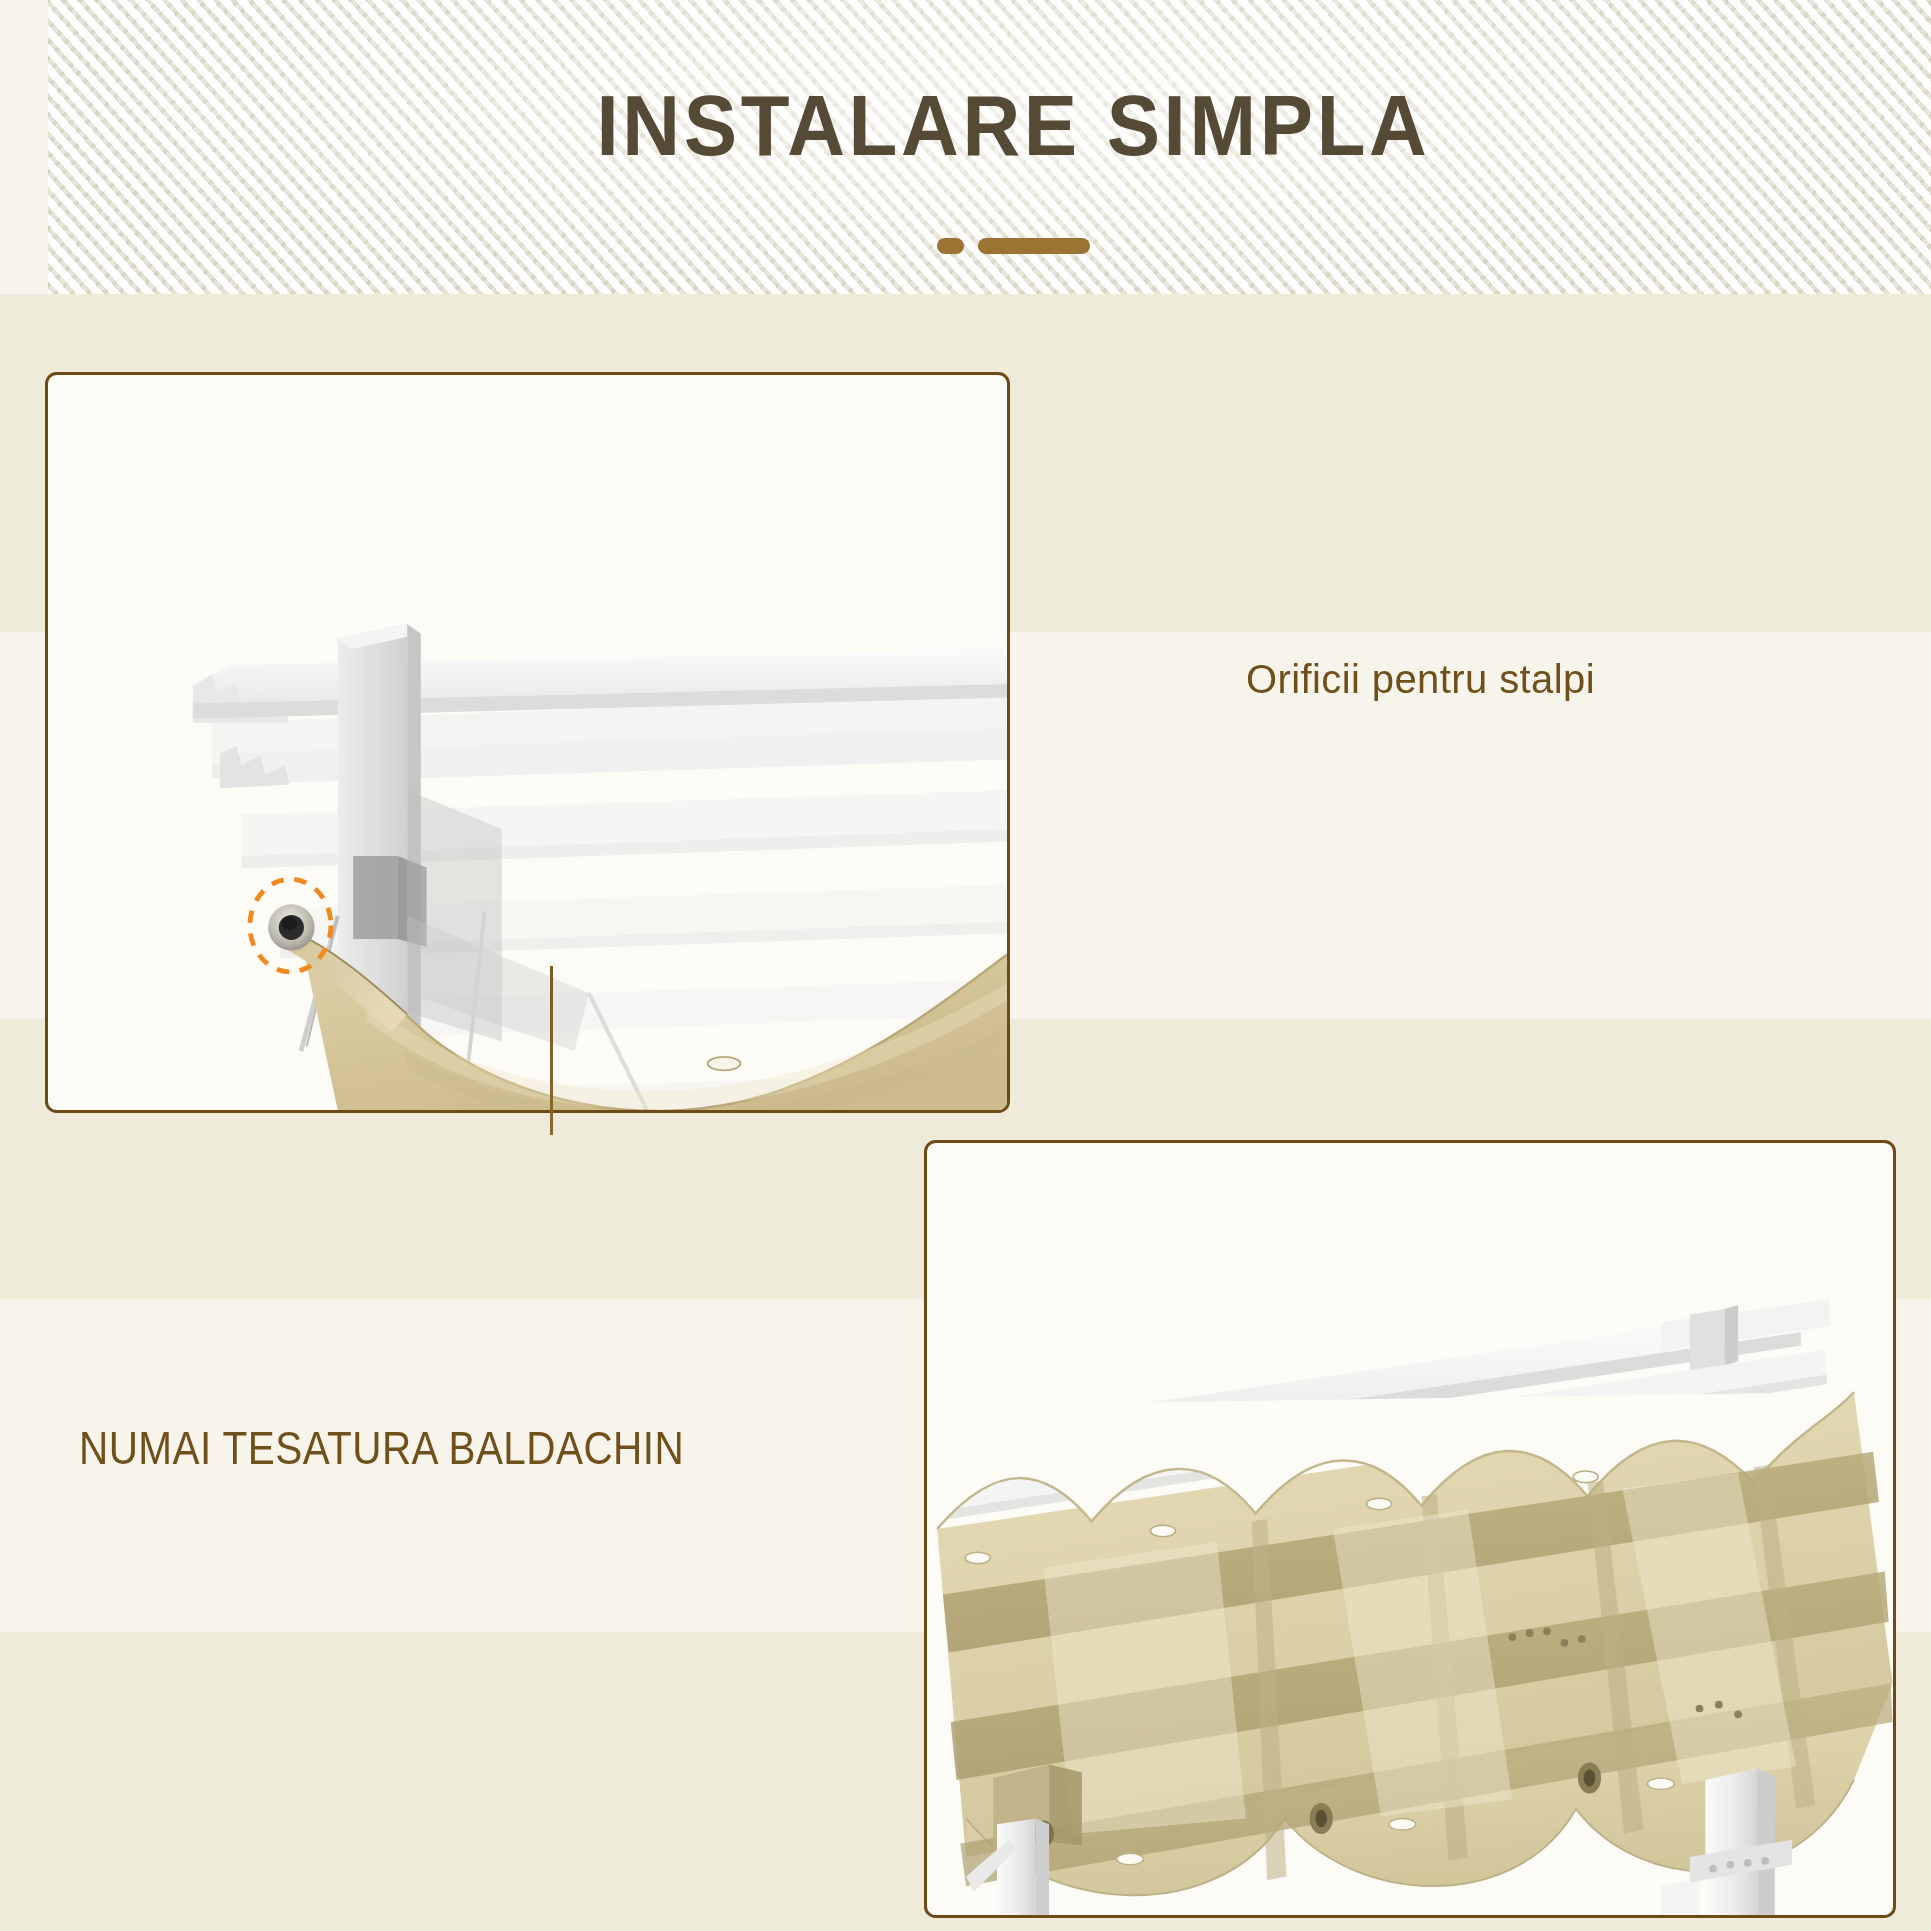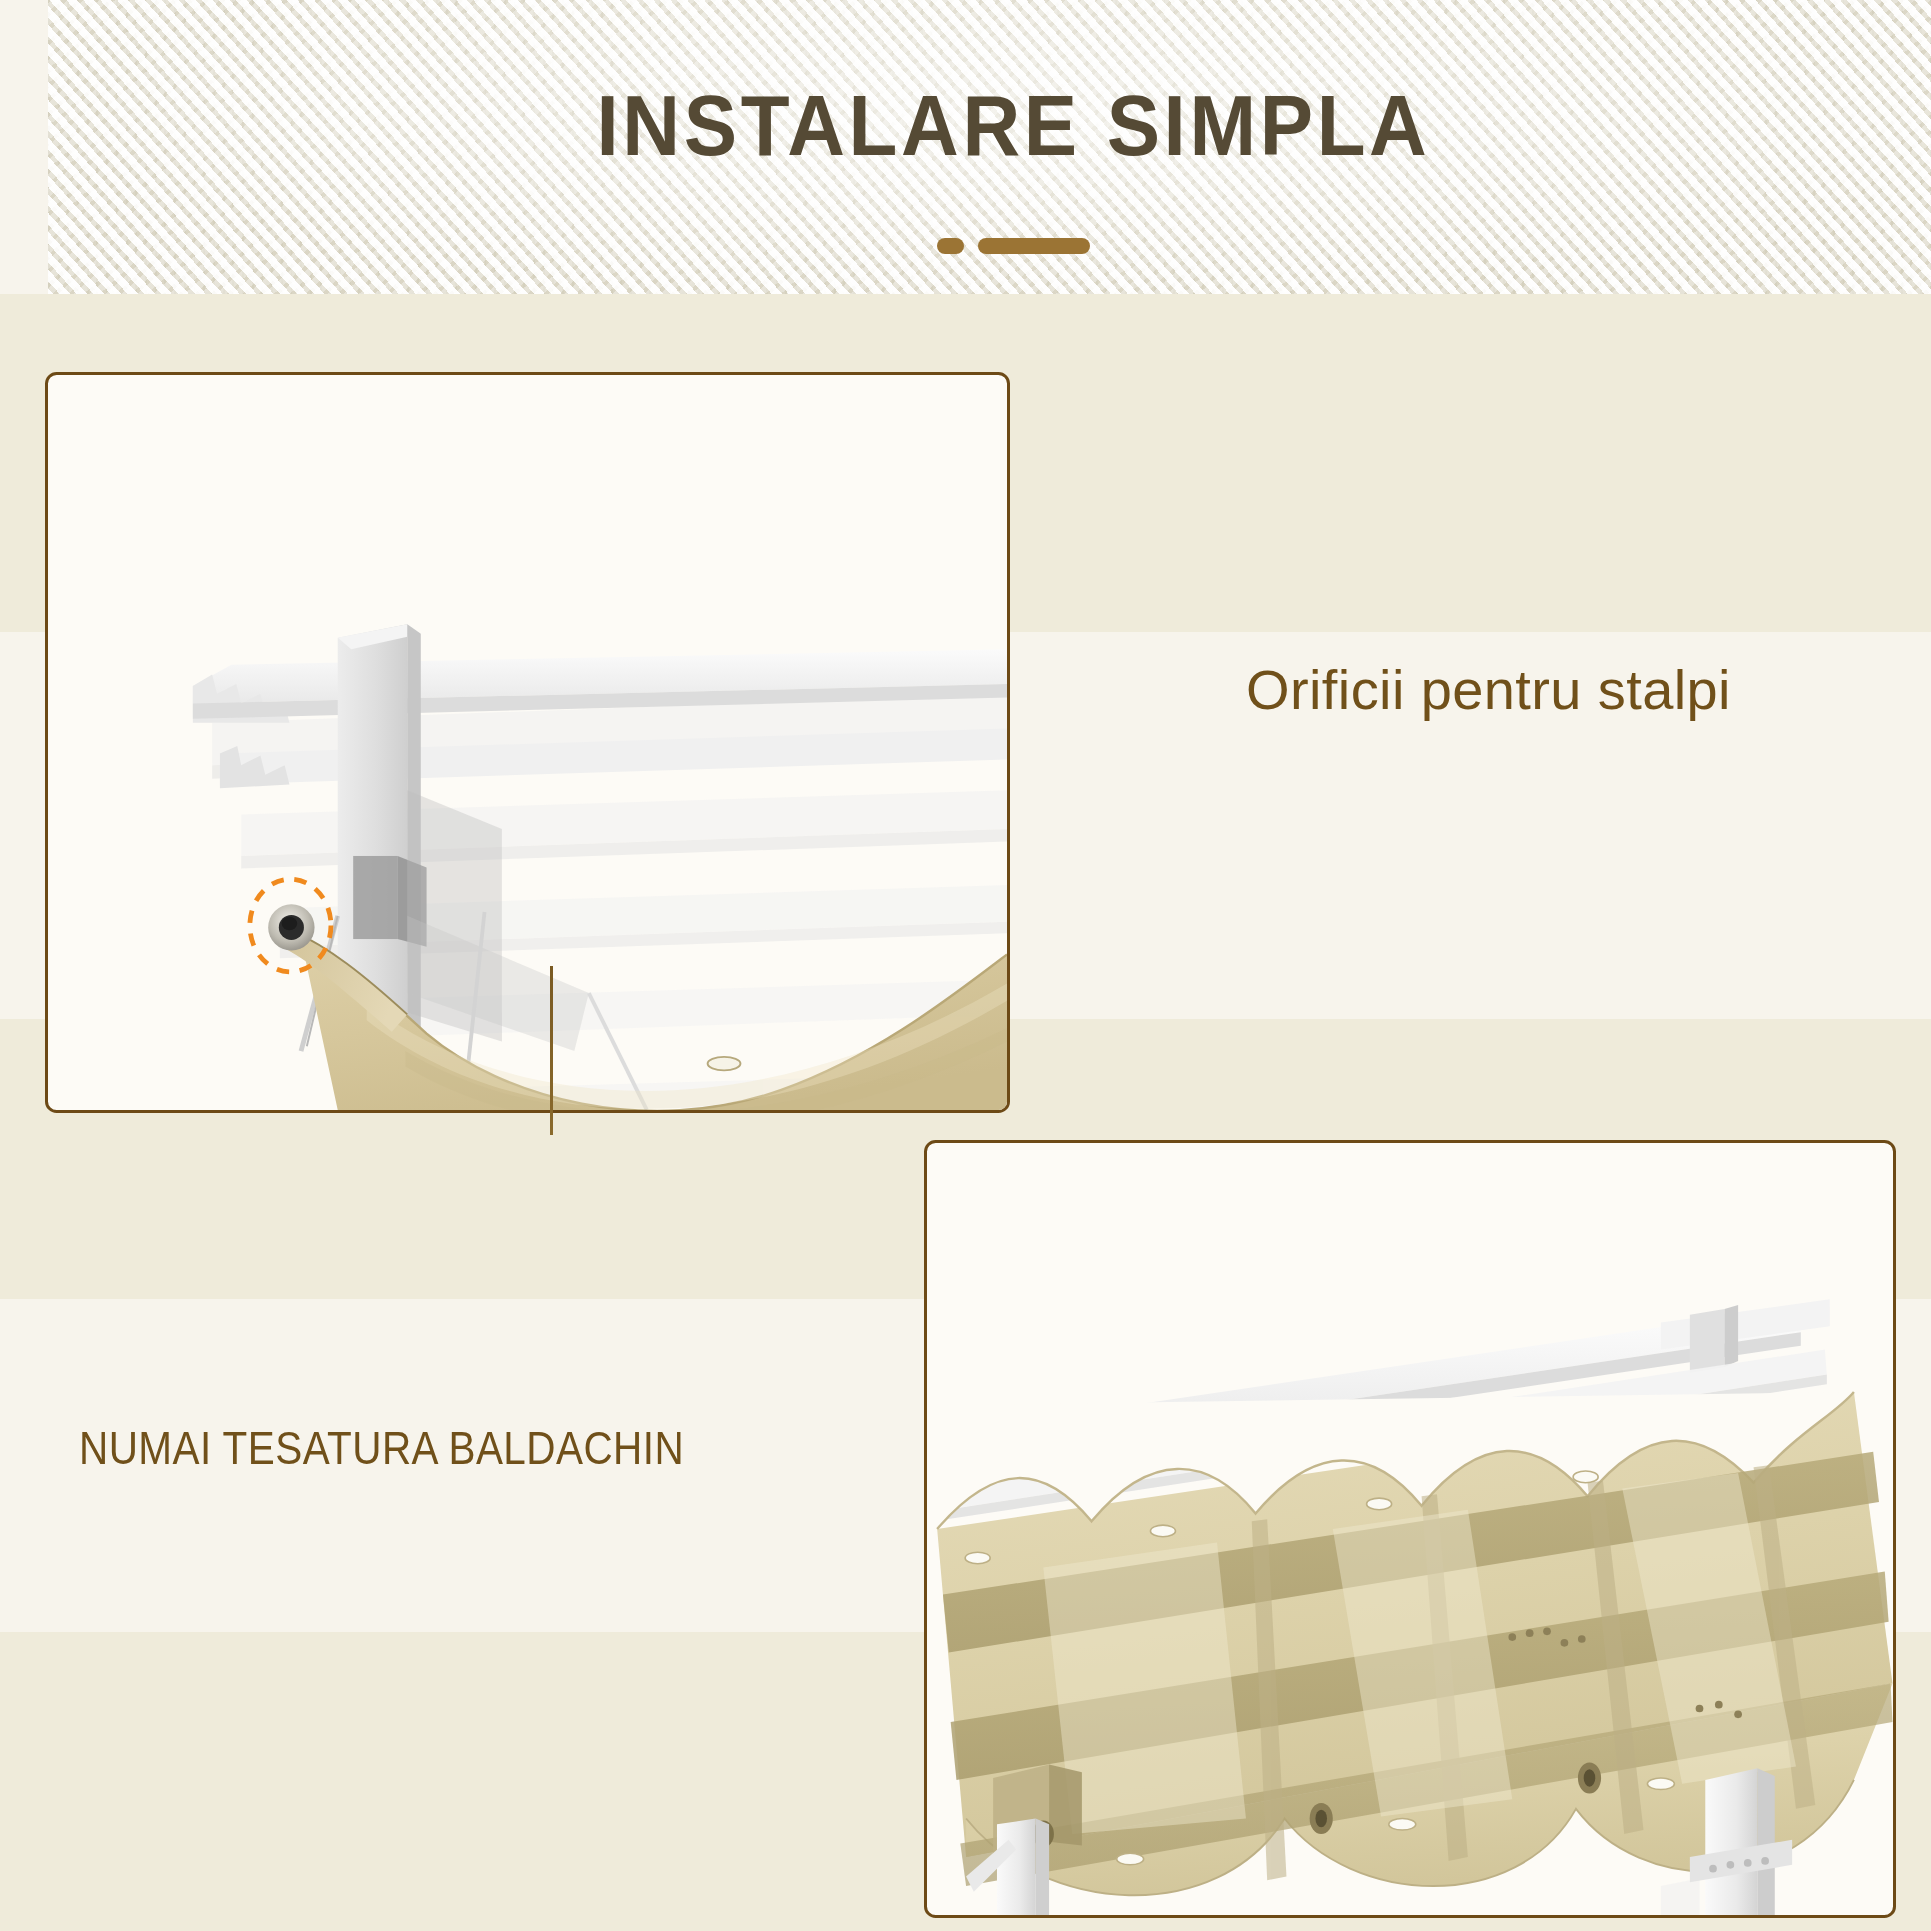--- a/index.html
+++ b/index.html
@@ -62,21 +62,21 @@
   #card-top{left:45px;top:372px;width:959px;height:735px;}
   #card-bottom{left:924px;top:1140px;width:966px;height:772px;}
 
   .scene{position:absolute;inset:0;overflow:hidden;}
 
   
   .label{
     position:absolute;z-index:5;color:#70501a;
     font-family:"Liberation Sans",sans-serif;
   }
-  #label-holes{left:1246px;top:657px;font-size:56px;letter-spacing:0.4px;}
+  #label-holes{left:1246px;top:657px;font-size:40px;letter-spacing:0.4px;}
   #label-fabric{left:79px;top:1421px;font-size:46px;letter-spacing:0.5px;
                 transform:scaleX(.88);transform-origin:left center;}
 
   
   .leader{
     position:absolute;z-index:6;width:2.9px;
     background:linear-gradient(#7a5a22,#8a6a2c);
   }
 </style>
 </head>

